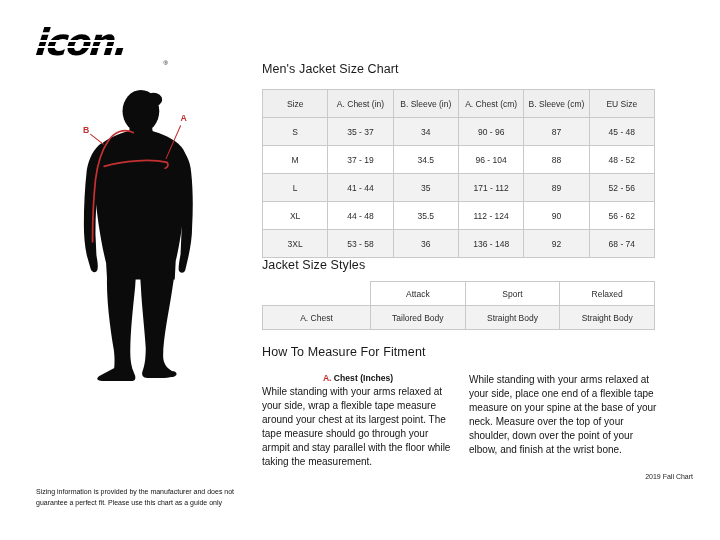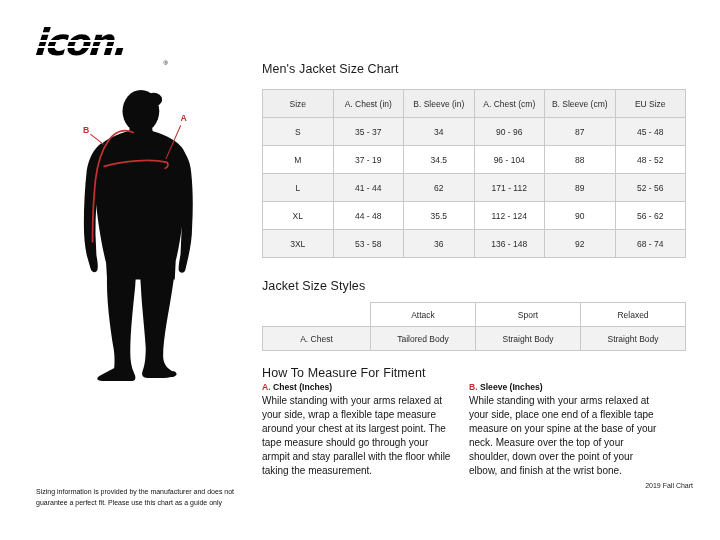--- a/index.html
+++ b/index.html
@@ -35,41 +35,41 @@
   .figure-wrap svg{width:100%;height:100%;display:block;}
   .sil{fill:#0b0b0b;stroke:none;}
   .meas{fill:none;stroke:var(--accent);stroke-width:1.8;stroke-linecap:round;}
   .ptr{fill:none;stroke:var(--accent);stroke-width:1.1;stroke-linecap:round;}
   .ab-label{fill:var(--accent);font-family:"Liberation Sans",sans-serif;font-weight:bold;font-size:9px;}
 
   
   .content{position:absolute;left:262px;top:62px;width:424px;}
   .section-title{font-size:12.5px;font-weight:normal;color:#1a1a1a;letter-spacing:0.1px;}
   .t1{margin-bottom:13px;}
-  .t2{margin-top:21px;margin-bottom:9px;}
-  .t3{margin-top:15px;margin-bottom:2px;}
-
-  table{border-collapse:collapse;table-layout:fixed;width:424px;font-size:8.5px;color:var(--cell-ink);}
+  .t2{margin-bottom:9px;}
+  .t3{margin-top:15px;margin-bottom:14px;}
+
+  table{border-collapse:collapse;table-layout:fixed;width:393px;font-size:8.5px;color:var(--cell-ink);}
   .size-table th,.size-table td,
   .styles-table th,.styles-table td{
     border:1px solid var(--border);text-align:center;vertical-align:middle;
     font-weight:normal;padding:0 2px;overflow:hidden;white-space:nowrap;
   }
   .size-table tr{height:28px;}
   .size-table thead tr{background:var(--head-bg);}
   .size-table tbody tr:nth-child(odd){background:var(--stripe);}
 
   .styles-table tr{height:24px;}
   .styles-table tbody tr:nth-child(1){background:var(--stripe);margin-top:32px;}
   .styles-table th.blank{border:none;background:#fff;}
 
   
   .measure-cols{display:flex;gap:15px;}
   .measure-item{width:192px;flex:0 0 192px;}
-  .measure-heading{font-size:8.6px;font-weight:bold;color:#111;margin-bottom:2px;}
+  .measure-heading{font-size:8.6px;font-weight:bold;color:#111;margin-bottom:2px;text-align:center;}
   .measure-letter{color:var(--accent);}
   .measure-body{font-size:10px;line-height:1.4;color:#141414;}
 
   .chart-version{margin-top:4px;text-align:right;font-size:7px;color:#222;margin-right:-7px;}
 
   
   .disclaimer{position:absolute;left:36px;top:487px;width:226px;font-size:7px;line-height:1.5;color:#111;}
 </style>
 </head>
 <body>
@@ -144,21 +144,21 @@
             <td>M</td>
             <td>37 - 19</td>
             <td>34.5</td>
             <td>96 - 104</td>
             <td>88</td>
             <td>48 - 52</td>
           </tr>
           <tr>
             <td>L</td>
             <td>41 - 44</td>
-            <td>62</td>
+            <td>35</td>
             <td>171 - 112</td>
             <td>89</td>
             <td>52 - 56</td>
           </tr>
           <tr>
             <td>XL</td>
             <td>44 - 48</td>
             <td>35.5</td>
             <td>112 - 124</td>
             <td>90</td>
@@ -203,21 +203,20 @@
     </table>
 
     <div class="section-title t3">How To Measure For Fitment</div>
 
     <div class="measure-cols">
       <div class="measure-item">
         <div class="measure-heading"><span class="measure-letter">A.</span><span> Chest (Inches)</span></div>
         <div class="measure-body">While standing with your arms relaxed at your side, wrap a flexible tape measure around your chest at its largest point. The tape measure should go through your armpit and stay parallel with the floor while taking the measurement.</div>
       </div>
       <div class="measure-item">
-        <div class="measure-heading"><span class="measure-letter">B.</span><span> Sleeve (Inches)</span></div>
         <div class="measure-body">While standing with your arms relaxed at your side, place one end of a flexible tape measure on your spine at the base of your neck. Measure over the top of your shoulder, down over the point of your elbow, and finish at the wrist bone.</div>
       </div>
     </div>
 
     <div class="chart-version">2019 Fall Chart</div>
 
   </div>
 </div>
 
 </body></html>

